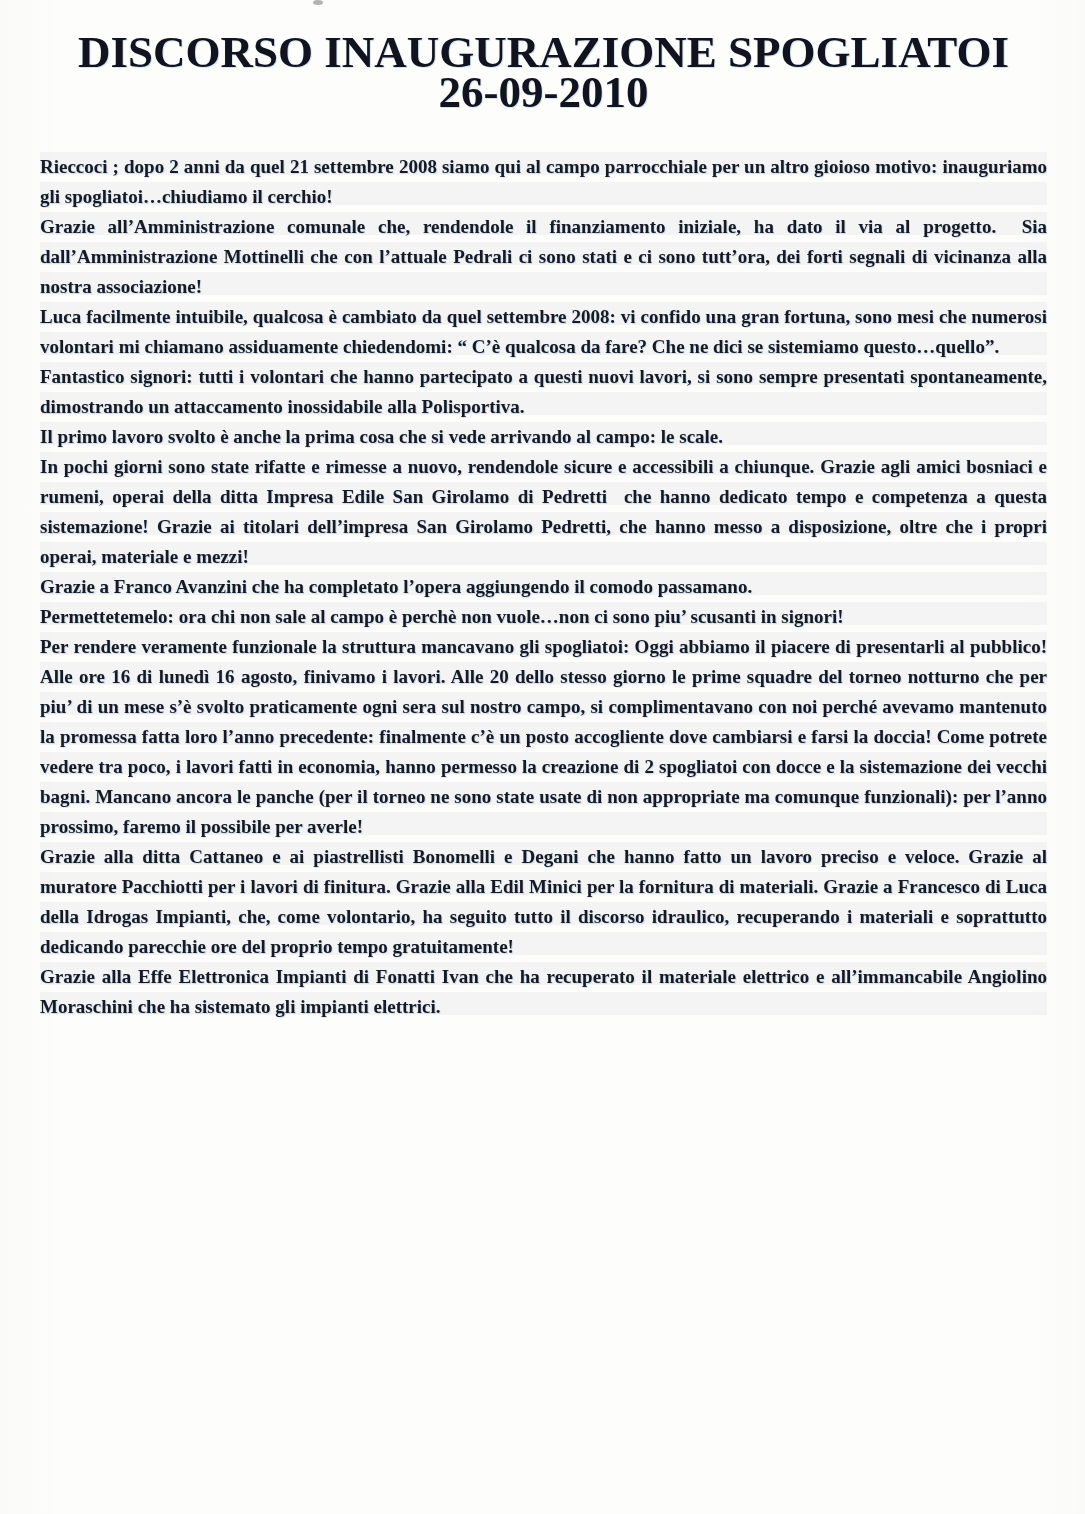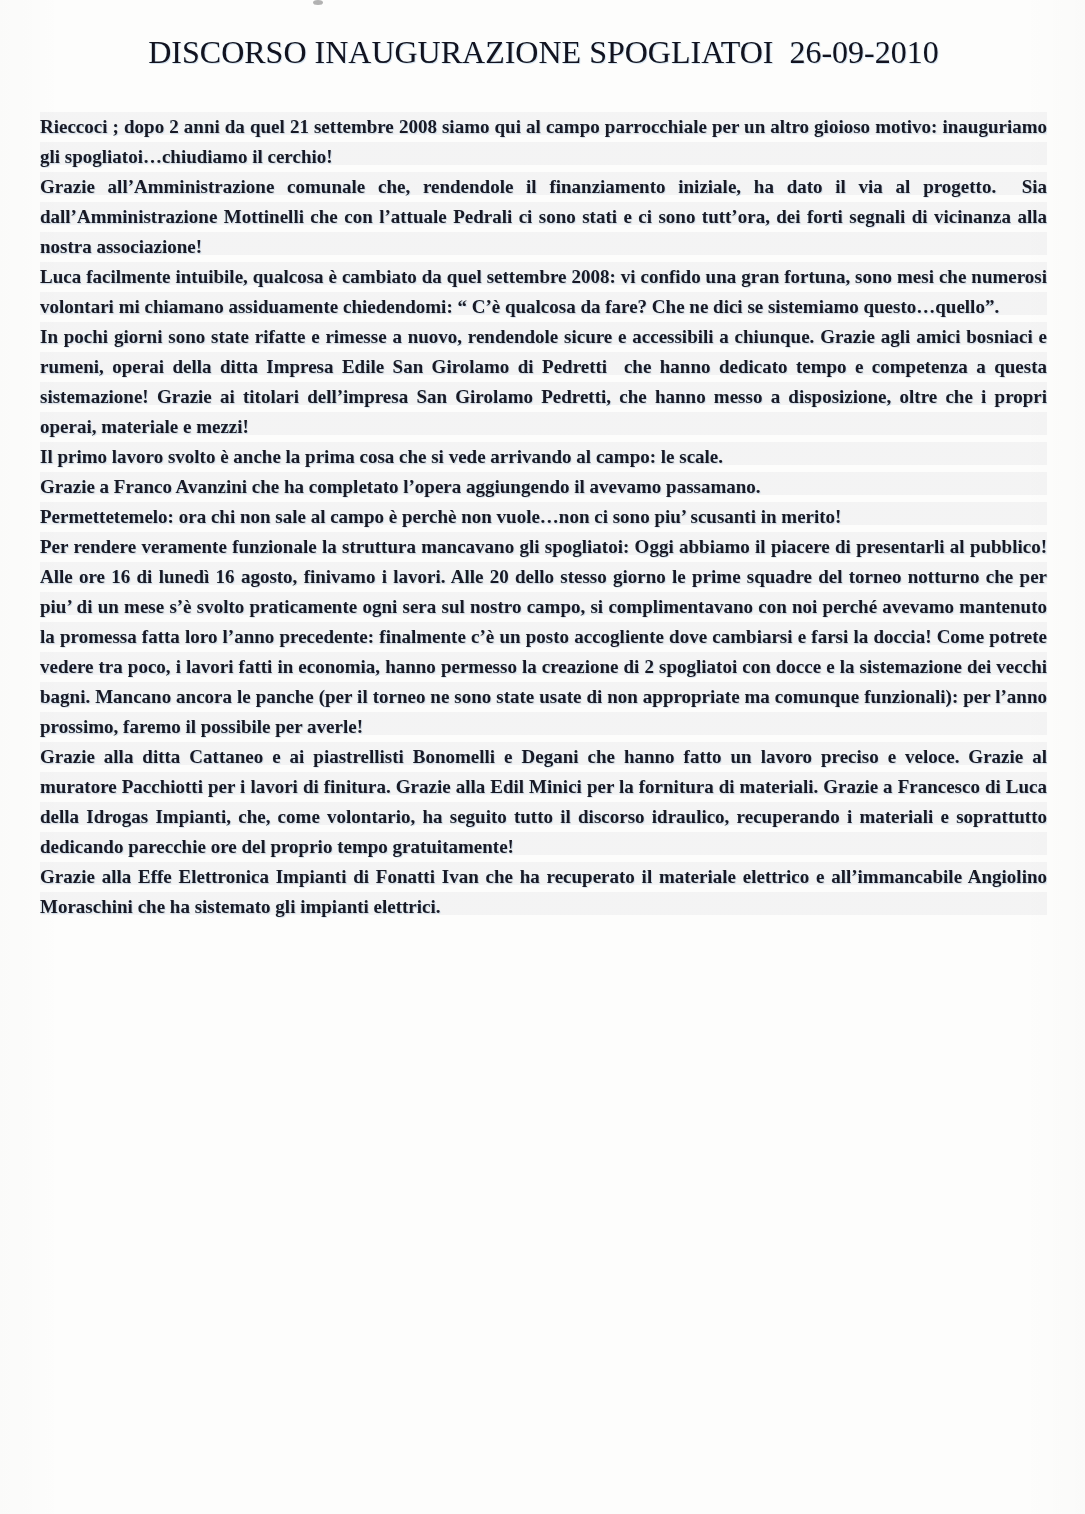--- a/index.html
+++ b/index.html
@@ -19,22 +19,22 @@
     height: 1514px;
     box-sizing: border-box;
     padding: 26px 38px 0 40px;
     background:
       linear-gradient(90deg, rgba(0,0,0,0.012), rgba(0,0,0,0) 6%, rgba(0,0,0,0) 94%, rgba(0,0,0,0.012)),
       #fdfdfc;
   }
   .doc-title {
     margin: 6px 0 40px 0;
     text-align: center;
-    font-weight: 400;
-    font-size: 32px;
+    font-weight: 700;
+    font-size: 45px;
     line-height: 40px;
     letter-spacing: 0px;
     color: #13131f;
     white-space: pre-wrap;
     text-shadow: 1px 0.5px 0 rgba(30,110,190,0.18), -0.5px 0 0 rgba(0,170,220,0.10);
   }
   .doc-body {
     font-weight: 700;
     font-size: 19px;
     line-height: 30px;
@@ -70,21 +70,22 @@
 
 <div class="page">
   <div class="scan-speck"></div>
 
   <h1 class="doc-title">DISCORSO INAUGURAZIONE SPOGLIATOI  26-09-2010</h1>
 
   <div class="doc-body">
     <p>Rieccoci ; dopo 2 anni da quel 21 settembre 2008 siamo qui al campo parrocchiale per un altro gioioso motivo: inauguriamo gli spogliatoi…chiudiamo il cerchio!</p>
     <p>Grazie all’Amministrazione comunale che, rendendole il finanziamento iniziale, ha dato il via al progetto.  Sia dall’Amministrazione Mottinelli che con l’attuale Pedrali ci sono stati e ci sono tutt’ora, dei forti segnali di vicinanza alla nostra associazione!</p>
     <p>Luca facilmente intuibile, qualcosa è cambiato da quel settembre 2008: vi confido una gran fortuna, sono mesi che numerosi volontari mi chiamano assiduamente chiedendomi: “ C’è qualcosa da fare? Che ne dici se sistemiamo questo…quello”.</p>
+    <p>Fantastico signori: tutti i volontari che hanno partecipato a questi nuovi lavori, si sono sempre presentati spontaneamente, dimostrando un attaccamento inossidabile alla Polisportiva.</p>
+    <p>Il primo lavoro svolto è anche la prima cosa che si vede arrivando al campo: le scale.</p>
     <p>In pochi giorni sono state rifatte e rimesse a nuovo, rendendole sicure e accessibili a chiunque. Grazie agli amici bosniaci e rumeni, operai della ditta Impresa Edile San Girolamo di Pedretti  che hanno dedicato tempo e competenza a questa sistemazione! Grazie ai titolari dell’impresa San Girolamo Pedretti, che hanno messo a disposizione, oltre che i propri operai, materiale e mezzi!</p>
-    <p>Il primo lavoro svolto è anche la prima cosa che si vede arrivando al campo: le scale.</p>
-    <p>Grazie a Franco Avanzini che ha completato l’opera aggiungendo il avevamo passamano.</p>
-    <p>Permettetemelo: ora chi non sale al campo è perchè non vuole…non ci sono piu’ scusanti in merito!</p>
+    <p>Grazie a Franco Avanzini che ha completato l’opera aggiungendo il comodo passamano.</p>
+    <p>Permettetemelo: ora chi non sale al campo è perchè non vuole…non ci sono piu’ scusanti in signori!</p>
     <p>Per rendere veramente funzionale la struttura mancavano gli spogliatoi: Oggi abbiamo il piacere di presentarli al pubblico! Alle ore 16 di lunedì 16 agosto, finivamo i lavori. Alle 20 dello stesso giorno le prime squadre del torneo notturno che per piu’ di un mese s’è svolto praticamente ogni sera sul nostro campo, si complimentavano con noi perché avevamo mantenuto la promessa fatta loro l’anno precedente: finalmente c’è un posto accogliente dove cambiarsi e farsi la doccia! Come potrete vedere tra poco, i lavori fatti in economia, hanno permesso la creazione di 2 spogliatoi con docce e la sistemazione dei vecchi bagni. Mancano ancora le panche (per il torneo ne sono state usate di non appropriate ma comunque funzionali): per l’anno prossimo, faremo il possibile per averle!</p>
     <p>Grazie alla ditta Cattaneo e ai piastrellisti Bonomelli e Degani che hanno fatto un lavoro preciso e veloce. Grazie al muratore Pacchiotti per i lavori di finitura. Grazie alla Edil Minici per la fornitura di materiali. Grazie a Francesco di Luca della Idrogas Impianti, che, come volontario, ha seguito tutto il discorso idraulico, recuperando i materiali e soprattutto dedicando parecchie ore del proprio tempo gratuitamente!</p>
     <p>Grazie alla Effe Elettronica Impianti di Fonatti Ivan che ha recuperato il materiale elettrico e all’immancabile Angiolino Moraschini che ha sistemato gli impianti elettrici.</p>
   </div>
 </div>
 
 </body></html>

